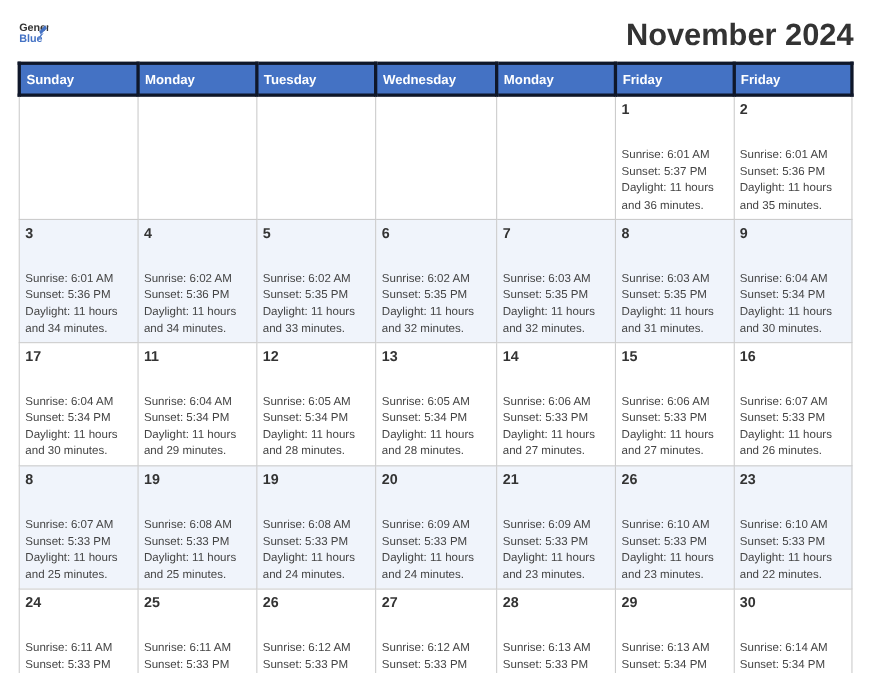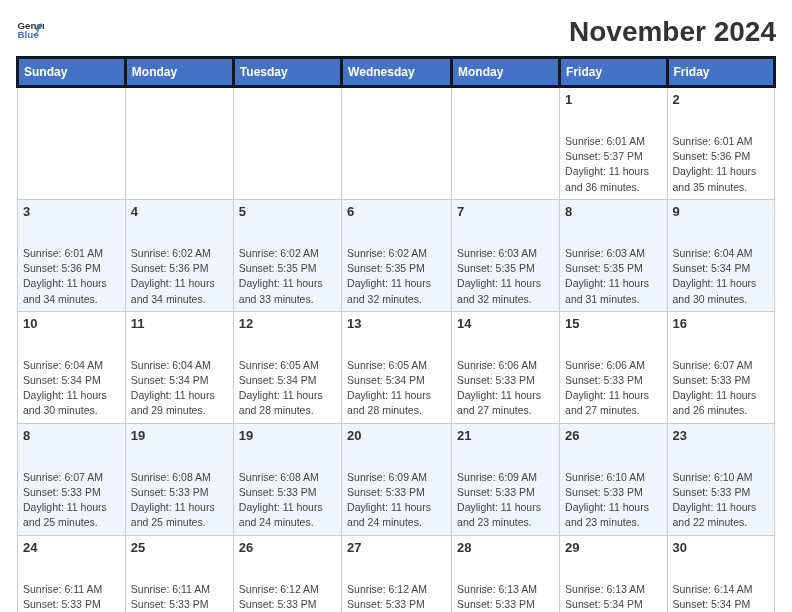--- a/index.html
+++ b/index.html
@@ -151,21 +151,21 @@
           <div class="day-num">8</div>
           <div class="day-info">Sunrise: 6:03 AM<br>Sunset: 5:35 PM<br>Daylight: 11 hours and 31 minutes.</div>
         </td>
         <td>
           <div class="day-num">9</div>
           <div class="day-info">Sunrise: 6:04 AM<br>Sunset: 5:34 PM<br>Daylight: 11 hours and 30 minutes.</div>
         </td>
       </tr>
       <tr>
         <td>
-          <div class="day-num">10</div>
+          <div class="day-num">17</div>
           <div class="day-info">Sunrise: 6:04 AM<br>Sunset: 5:34 PM<br>Daylight: 11 hours and 30 minutes.</div>
         </td>
         <td>
           <div class="day-num">11</div>
           <div class="day-info">Sunrise: 6:04 AM<br>Sunset: 5:34 PM<br>Daylight: 11 hours and 29 minutes.</div>
         </td>
         <td>
           <div class="day-num">12</div>
           <div class="day-info">Sunrise: 6:05 AM<br>Sunset: 5:34 PM<br>Daylight: 11 hours and 28 minutes.</div>
         </td>

